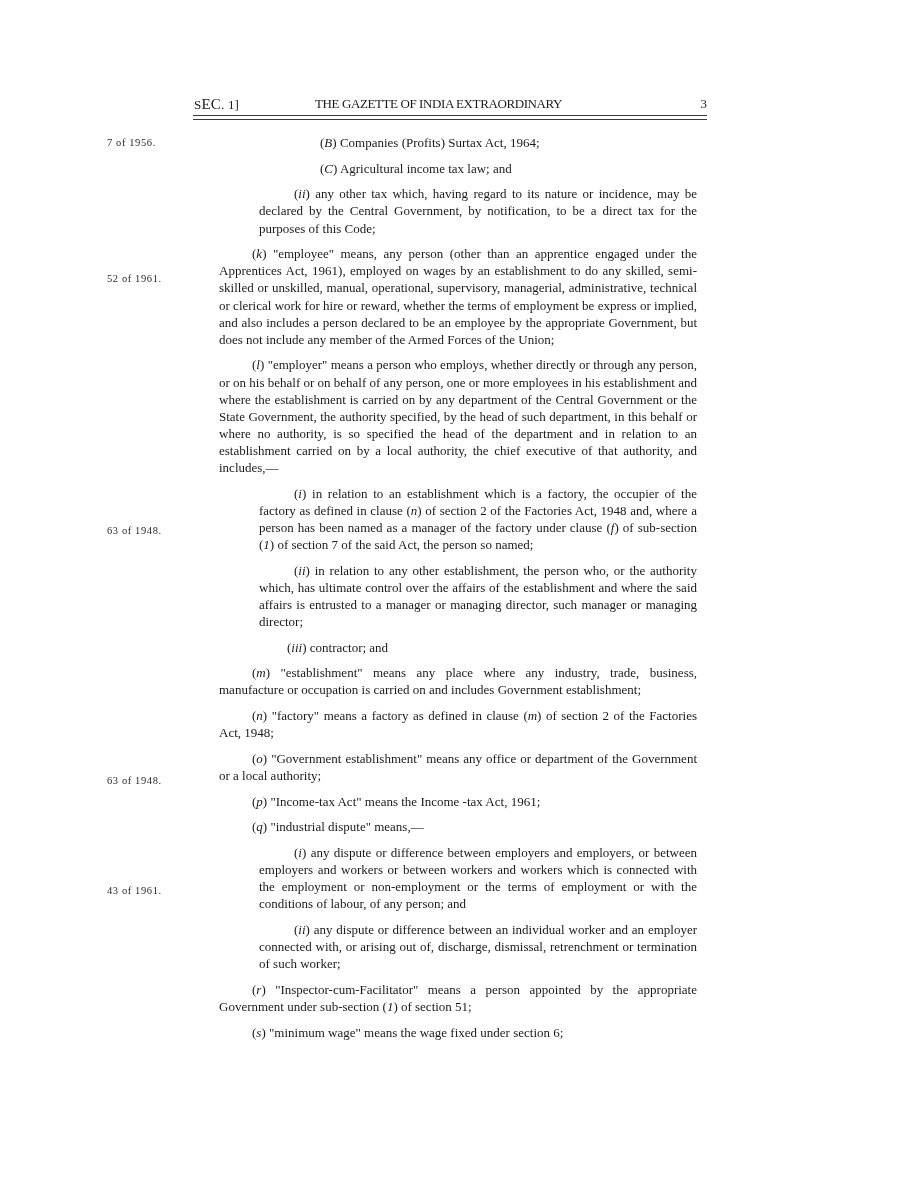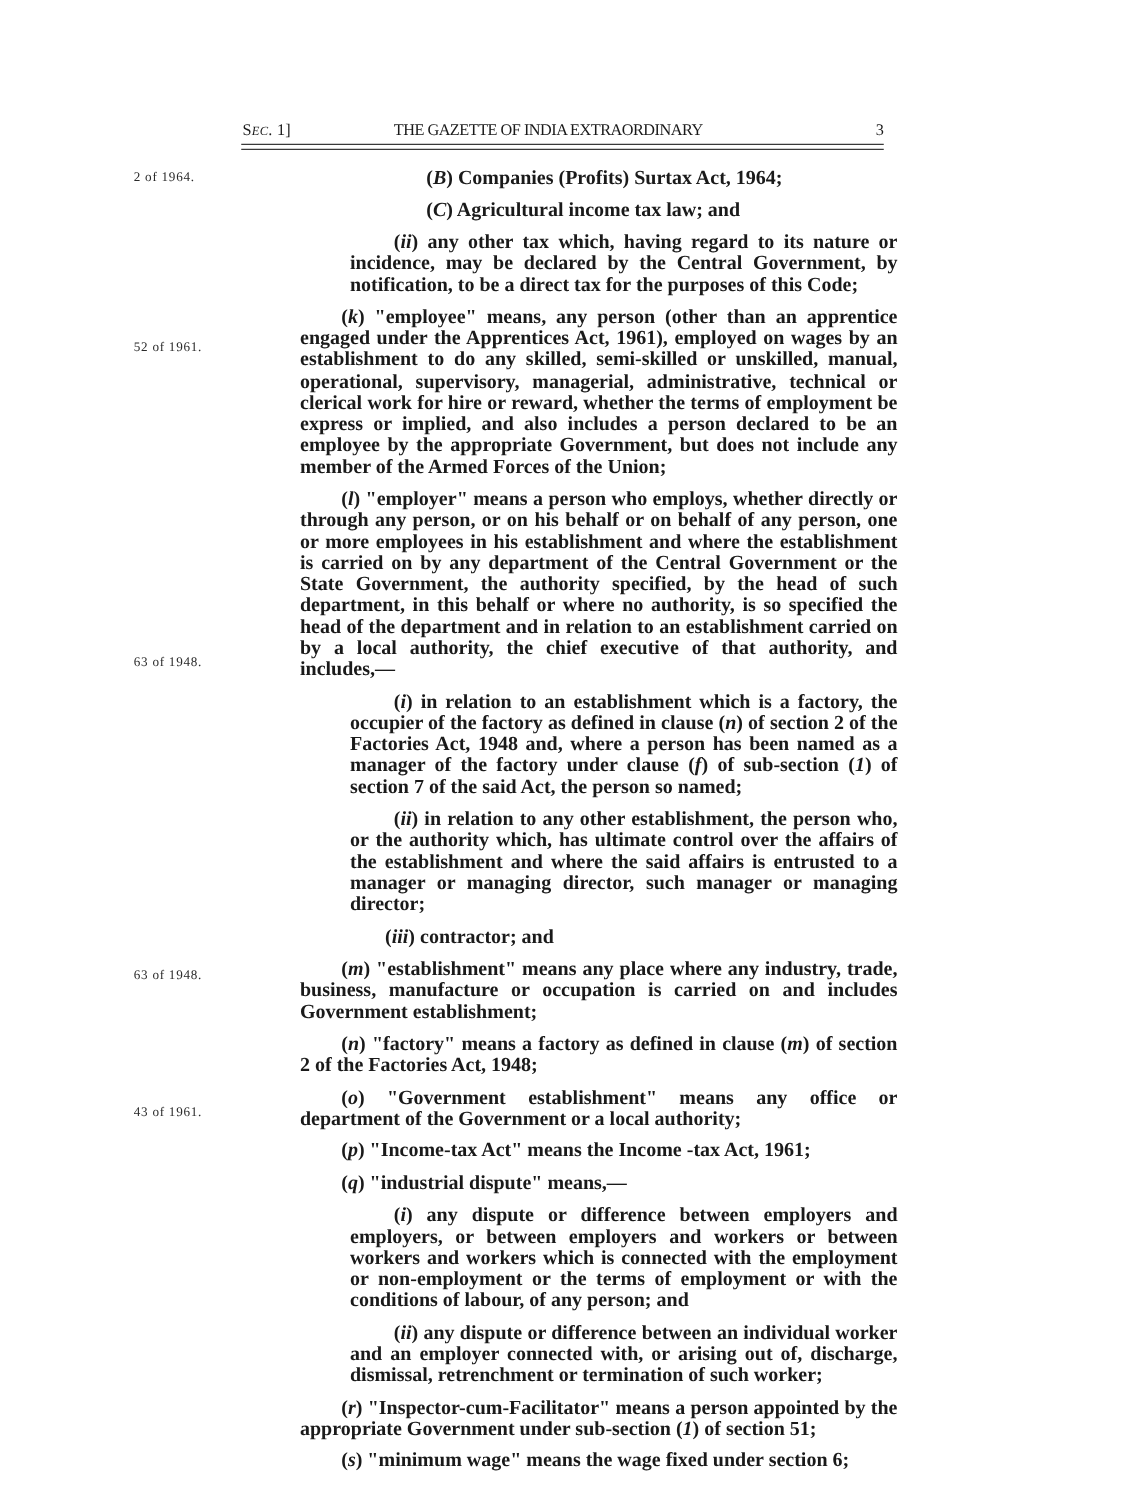--- a/index.html
+++ b/index.html
@@ -6,53 +6,53 @@
   body {
     width: 900px; height: 1200px; position: relative; overflow: hidden;
     font-family: "Liberation Serif", "DejaVu Serif", serif;
     color: #1a1a1a;
   }
   .page-header {
     position: absolute; left: 193px; top: 95px; width: 514px; height: 18px;
     font-size: 13px; line-height: 18px;
   }
   .hdr-sec { position: absolute; left: 1px; top: 0; letter-spacing: 0.2px; }
-  .hdr-sec .sc { font-size: 10px; font-style: italic; }
+  .hdr-sec .sc { font-size: 15px; }
   .hdr-title { position: absolute; left: 122px; top: 0; letter-spacing: -0.4px; }
   .hdr-page { position: absolute; right: 0; top: 0; }
   .rule { position: absolute; left: 193px; width: 514px; height: 1px; background: #3a3a3a; }
   .rule.r1 { top: 115px; }
   .rule.r2 { top: 119px; }
 
   .margin-note {
     position: absolute; left: 107px; font-size: 10.5px; line-height: 14px;
     letter-spacing: 0.6px; color: #2a2a2a;
   }
 
-  .body { position: absolute; left: 240px; top: 134px; width: 478px;
-    font-size: 16px; line-height: 17.1px; text-align: justify; font-weight: bold; }
+  .body { position: absolute; left: 219px; top: 134px; width: 478px;
+    font-size: 13px; line-height: 17.1px; text-align: justify; }
   .p { margin: 0 0 8.6px 0; text-indent: 33px; }
   .p.sub { margin-left: 40px; text-indent: 35px; }
   .p.item { margin-left: 101px; text-indent: 0; }
   .p.sub-line { margin-left: 68px; text-indent: 0; }
   .p.q { margin-left: 33px; text-indent: 0; }
   i { font-style: italic; }
 </style>
 </head>
 <body>
 
 <div class="page-header">
   <span class="hdr-sec"><span>S</span><span class="sc">EC</span><span>. 1]</span></span>
   <span class="hdr-title">THE GAZETTE OF INDIA EXTRAORDINARY</span>
   <span class="hdr-page">3</span>
 </div>
 <div class="rule r1"></div>
 <div class="rule r2"></div>
 
-<div class="margin-note" style="top:136px">2 of 1964.</div>
+<div class="margin-note" style="top:136px">7 of 1956.</div>
 <div class="margin-note" style="top:272px">52 of 1961.</div>
 <div class="margin-note" style="top:524px">63 of 1948.</div>
 <div class="margin-note" style="top:774px">63 of 1948.</div>
 <div class="margin-note" style="top:884px">43 of 1961.</div>
 
 <div class="body">
   <p class="p item">(<i>B</i>)<span> Companies (Profits) Surtax Act, 1964;</span></p>
   <p class="p item">(<i>C</i>)<span> Agricultural income tax law; and</span></p>
   <p class="p sub">(<i>ii</i>)<span> any other tax which, having regard to its nature or incidence, may be declared by the Central Government, by notification, to be a direct tax for the purposes of this Code;</span></p>
 

